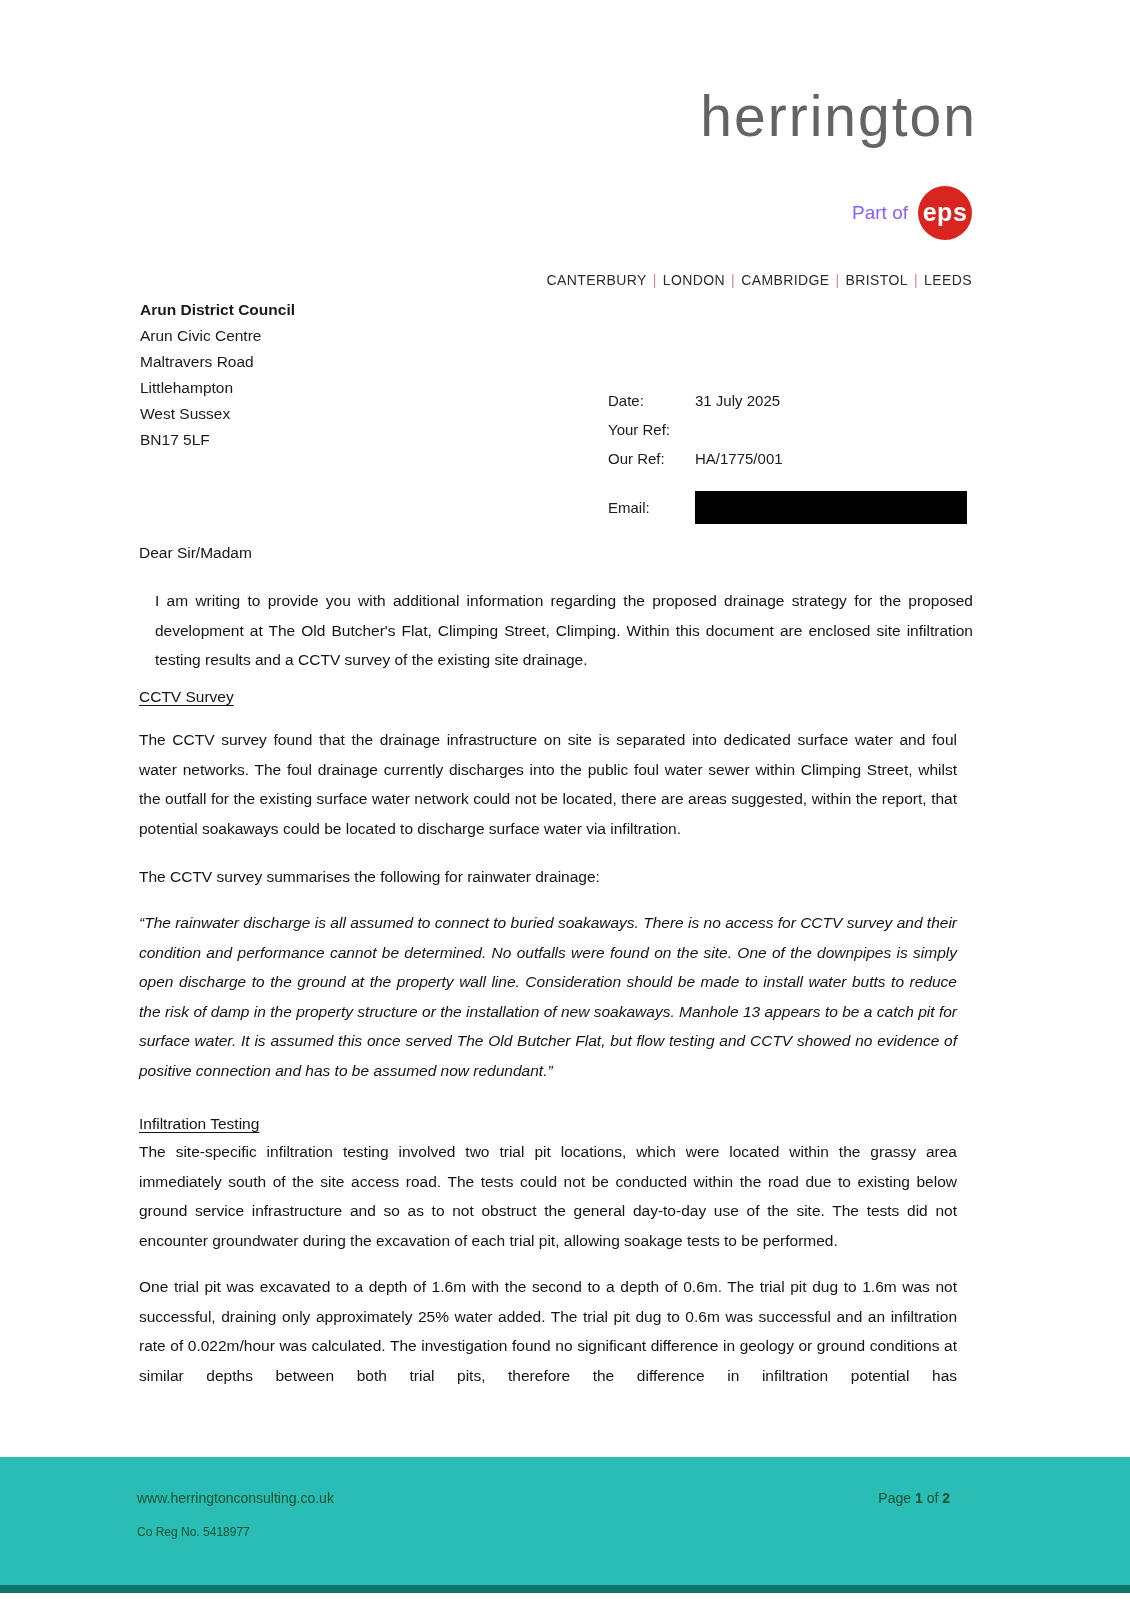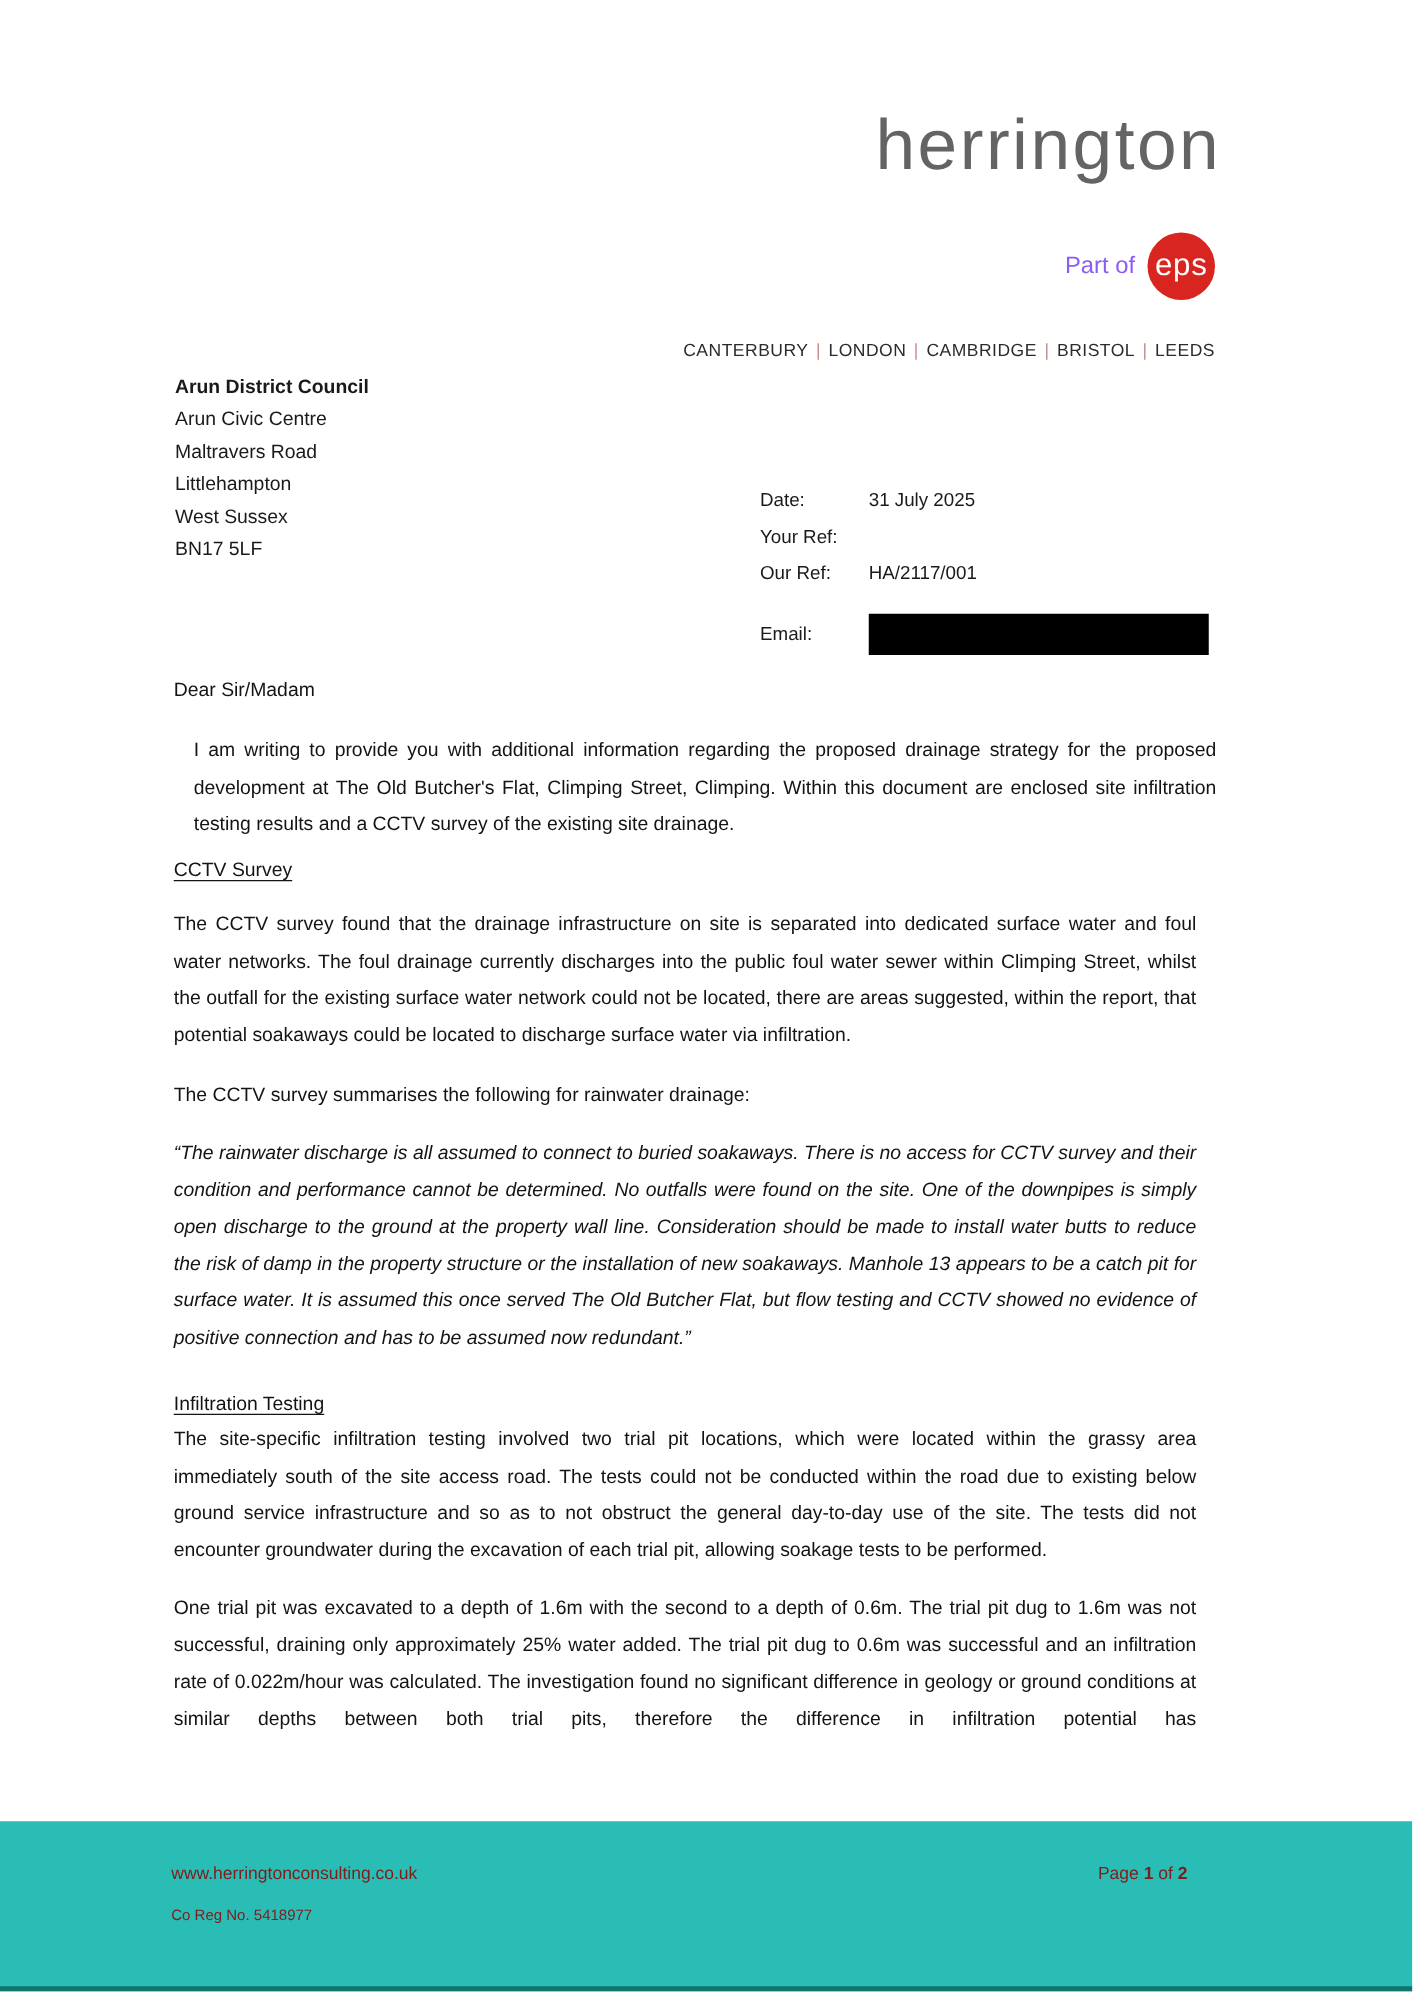--- a/index.html
+++ b/index.html
@@ -42,21 +42,21 @@
     height: 54px;
     border-radius: 50%;
     background: #d9251f;
     display: flex;
     align-items: center;
     justify-content: center;
   }
   .eps-text {
     color: #ffffff;
     font-size: 25px;
-    font-weight: normal;
+    font-weight: bold;
     letter-spacing: 0.5px;
     transform: translateY(-1px);
   }
   .cities {
     position: absolute;
     top: 272px;
     right: 158px;
     font-size: 14px;
     letter-spacing: 0.4px;
     color: #2b2b2b;
@@ -125,22 +125,22 @@
   .inf-para2     { top: 1272px; }
 
   
   .footer {
     position: absolute;
     left: 0;
     top: 1457px;
     width: 1130px;
     height: 136px;
     background: #2abdb5;
-    border-bottom: 4px solid #0f766e;
-    color: #7f1d1d;
+    border-bottom: 8px solid #0f766e;
+    color: #14532d;
   }
   .footer-website {
     position: absolute;
     left: 137px;
     top: 33px;
     font-size: 14px;
   }
   .footer-page {
     position: absolute;
     right: 180px;
@@ -186,21 +186,21 @@
     <div class="meta-row">
       <span class="meta-label">Date:</span>
       <span class="meta-value">31 July 2025</span>
     </div>
     <div class="meta-row">
       <span class="meta-label">Your Ref:</span>
       <span class="meta-value"></span>
     </div>
     <div class="meta-row">
       <span class="meta-label">Our Ref:</span>
-      <span class="meta-value">HA/2117/001</span>
+      <span class="meta-value">HA/1775/001</span>
     </div>
     <div class="meta-row email-row">
       <span class="meta-label">Email:</span>
       <span class="redaction"></span>
     </div>
   </div>
 
   <div class="body-block salutation">Dear Sir/Madam</div>
 
   <div class="body-block intro justify">I am writing to provide you with additional information regarding the proposed drainage strategy for the proposed development at The Old Butcher's Flat, Climping Street, Climping. Within this document are enclosed site infiltration testing results and a CCTV survey of the existing site drainage.</div>

